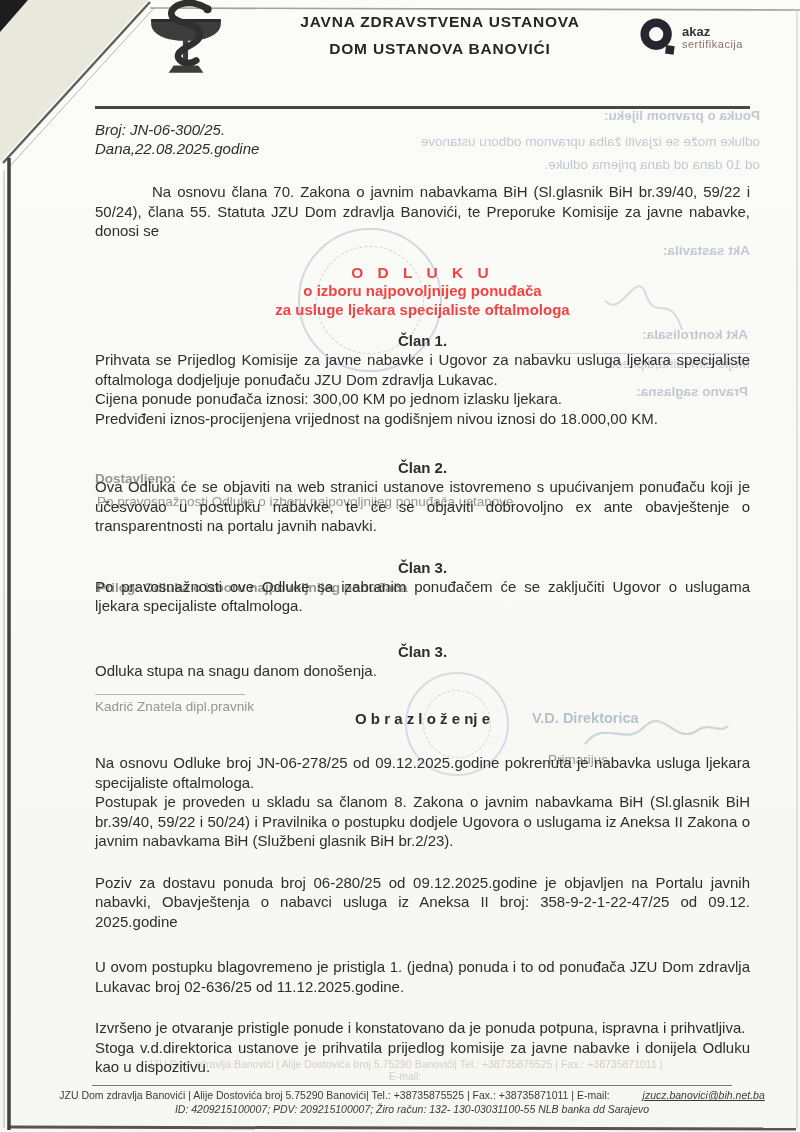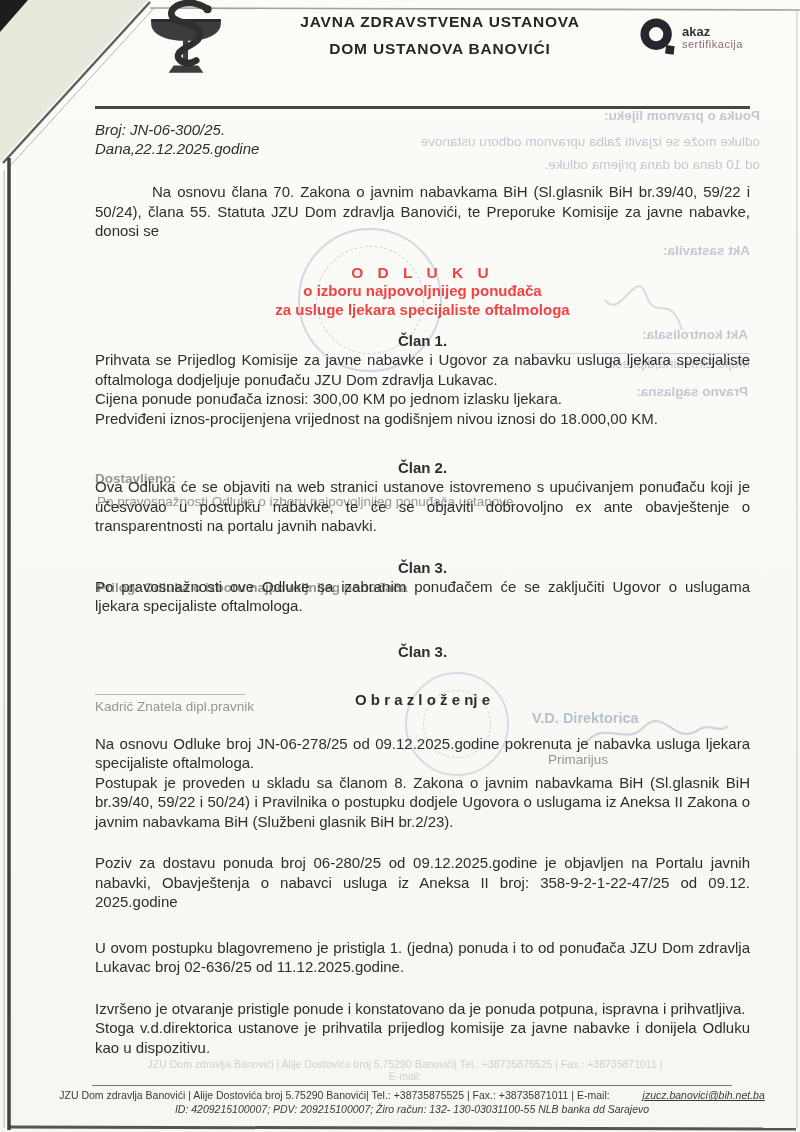--- a/index.html
+++ b/index.html
@@ -121,21 +121,21 @@
         <div class="akaz">akaz</div>
         <div class="sert">sertifikacija</div>
       </div>
     </div>
   </div>
 
   <hr class="rule">
 
   <div class="meta">
     <div>Broj: JN-06-300/25.</div>
-    <div>Dana,22.12.2025.godine</div>
+    <div>Dana,22.08.2025.godine</div>
   </div>
 
   <p class="intro j">Na osnovu člana 70. Zakona o javnim nabavkama BiH (Sl.glasnik BiH br.39/40, 59/22 i 50/24), člana 55. Statuta JZU Dom zdravlja Banovići, te Preporuke Komisije za javne nabavke, donosi se</p>
 
   <div class="title">
     <div class="t1">O D L U K U</div>
     <div>o izboru najpovoljnijeg ponuđača</div>
     <div>za usluge ljekara specijaliste oftalmologa</div>
   </div>
 
@@ -151,20 +151,21 @@
     <p class="j">Ova Odluka će se objaviti na web stranici ustanove istovremeno s upućivanjem ponuđaču koji je učesvovao u postupku nabavke, te će se objaviti dobrovoljno ex ante obavještenje o transparentnosti na portalu javnih nabavki.</p>
   </section>
 
   <section>
     <h3 class="clan mt24">Član 3.</h3>
     <p class="j">Po pravosnažnosti ove Odluke sa izabranim ponuđačem će se zaključiti Ugovor o uslugama ljekara specijaliste oftalmologa.</p>
   </section>
 
   <section>
     <h3 class="clan mt28">Član 3.</h3>
+    <p>Odluka stupa na snagu danom donošenja.</p>
   </section>
 
   <section>
     <h3 class="obraz">O b r a z l o ž e nj e</h3>
     <p class="j">Na osnovu Odluke broj JN-06-278/25 od 09.12.2025.godine pokrenuta je nabavka usluga ljekara specijaliste oftalmologa.</p>
     <p class="j">Postupak je proveden u skladu sa članom 8. Zakona o javnim nabavkama BiH (Sl.glasnik BiH br.39/40, 59/22 i 50/24) i Pravilnika o postupku dodjele Ugovora o uslugama iz Aneksa II Zakona o javnim nabavkama BiH (Službeni glasnik BiH br.2/23).</p>
     <p class="j mt24">Poziv za dostavu ponuda broj 06-280/25 od 09.12.2025.godine je objavljen na Portalu javnih nabavki, Obavještenja o nabavci usluga iz Aneksa II broj: 358-9-2-1-22-47/25 od 09.12. 2025.godine</p>
     <p class="j mt28">U ovom postupku blagovremeno je pristigla 1. (jedna) ponuda i to od ponuđača JZU Dom zdravlja Lukavac broj 02-636/25 od 11.12.2025.godine.</p>
     <p class="j mt24">Izvršeno je otvaranje pristigle ponude i konstatovano da je ponuda potpuna, ispravna i prihvatljiva.</p>
     <p class="j">Stoga v.d.direktorica ustanove je prihvatila prijedlog komisije za javne nabavke i donijela Odluku kao u dispozitivu.</p>

